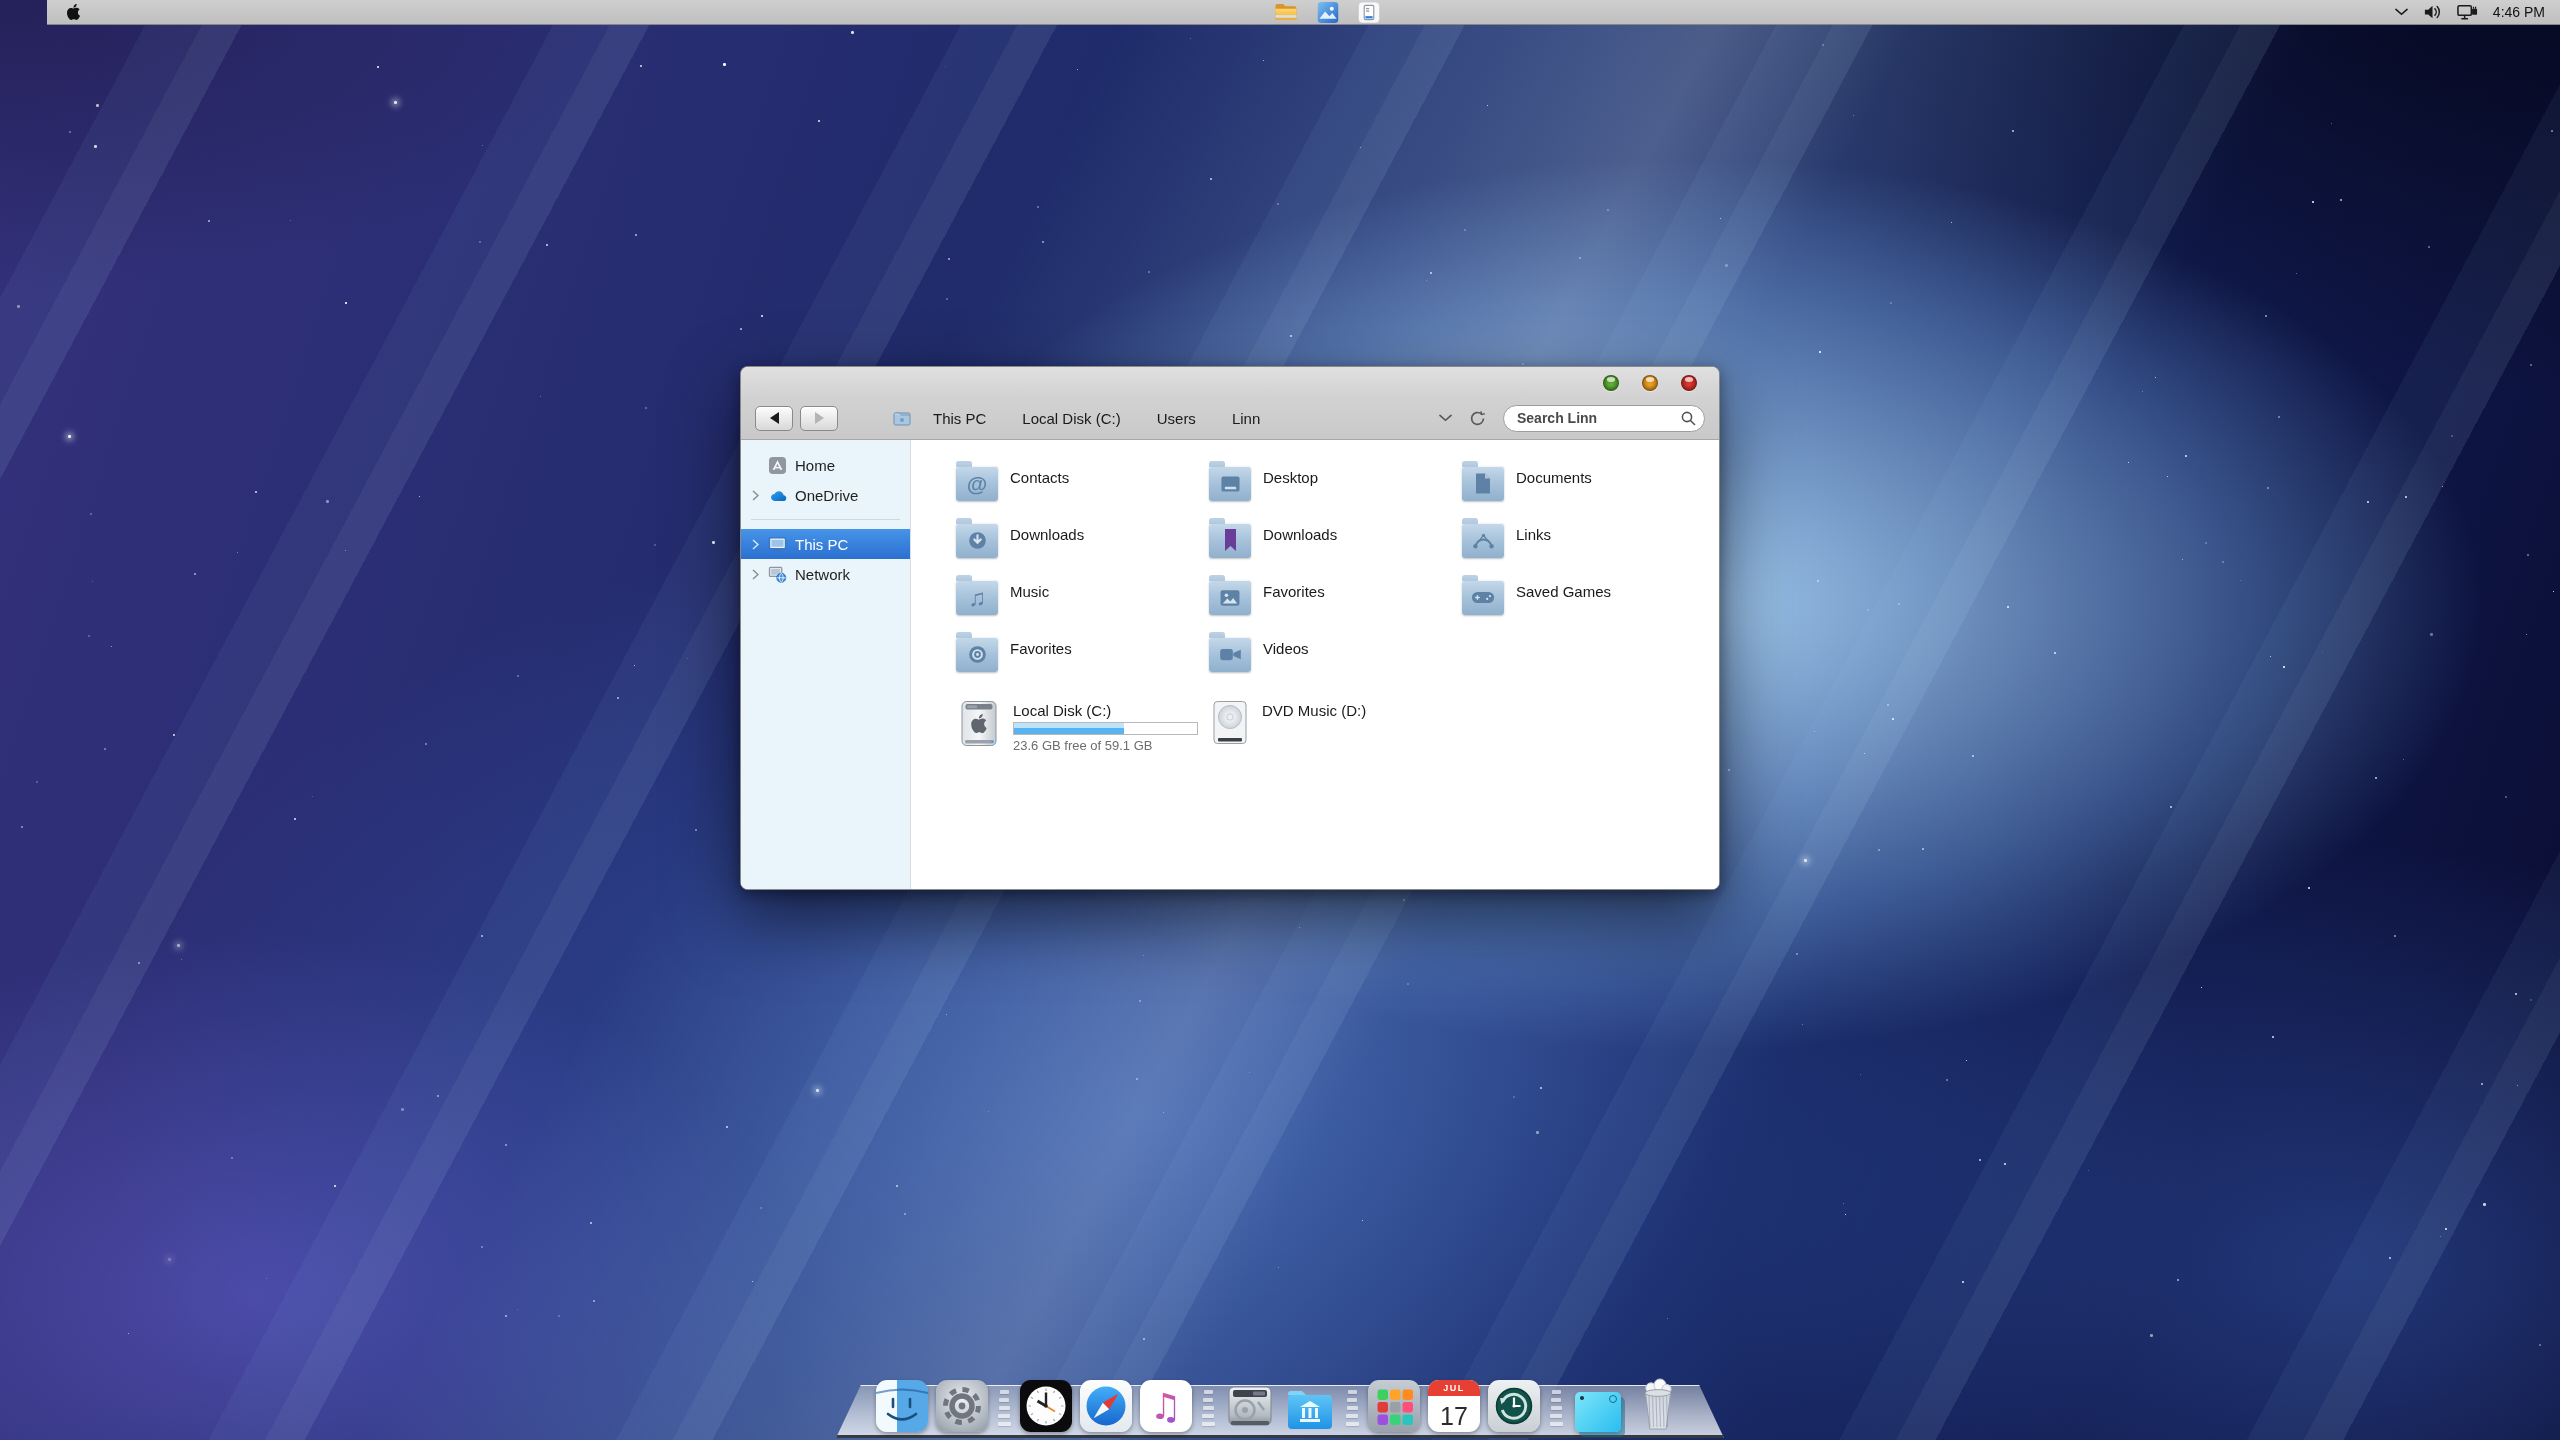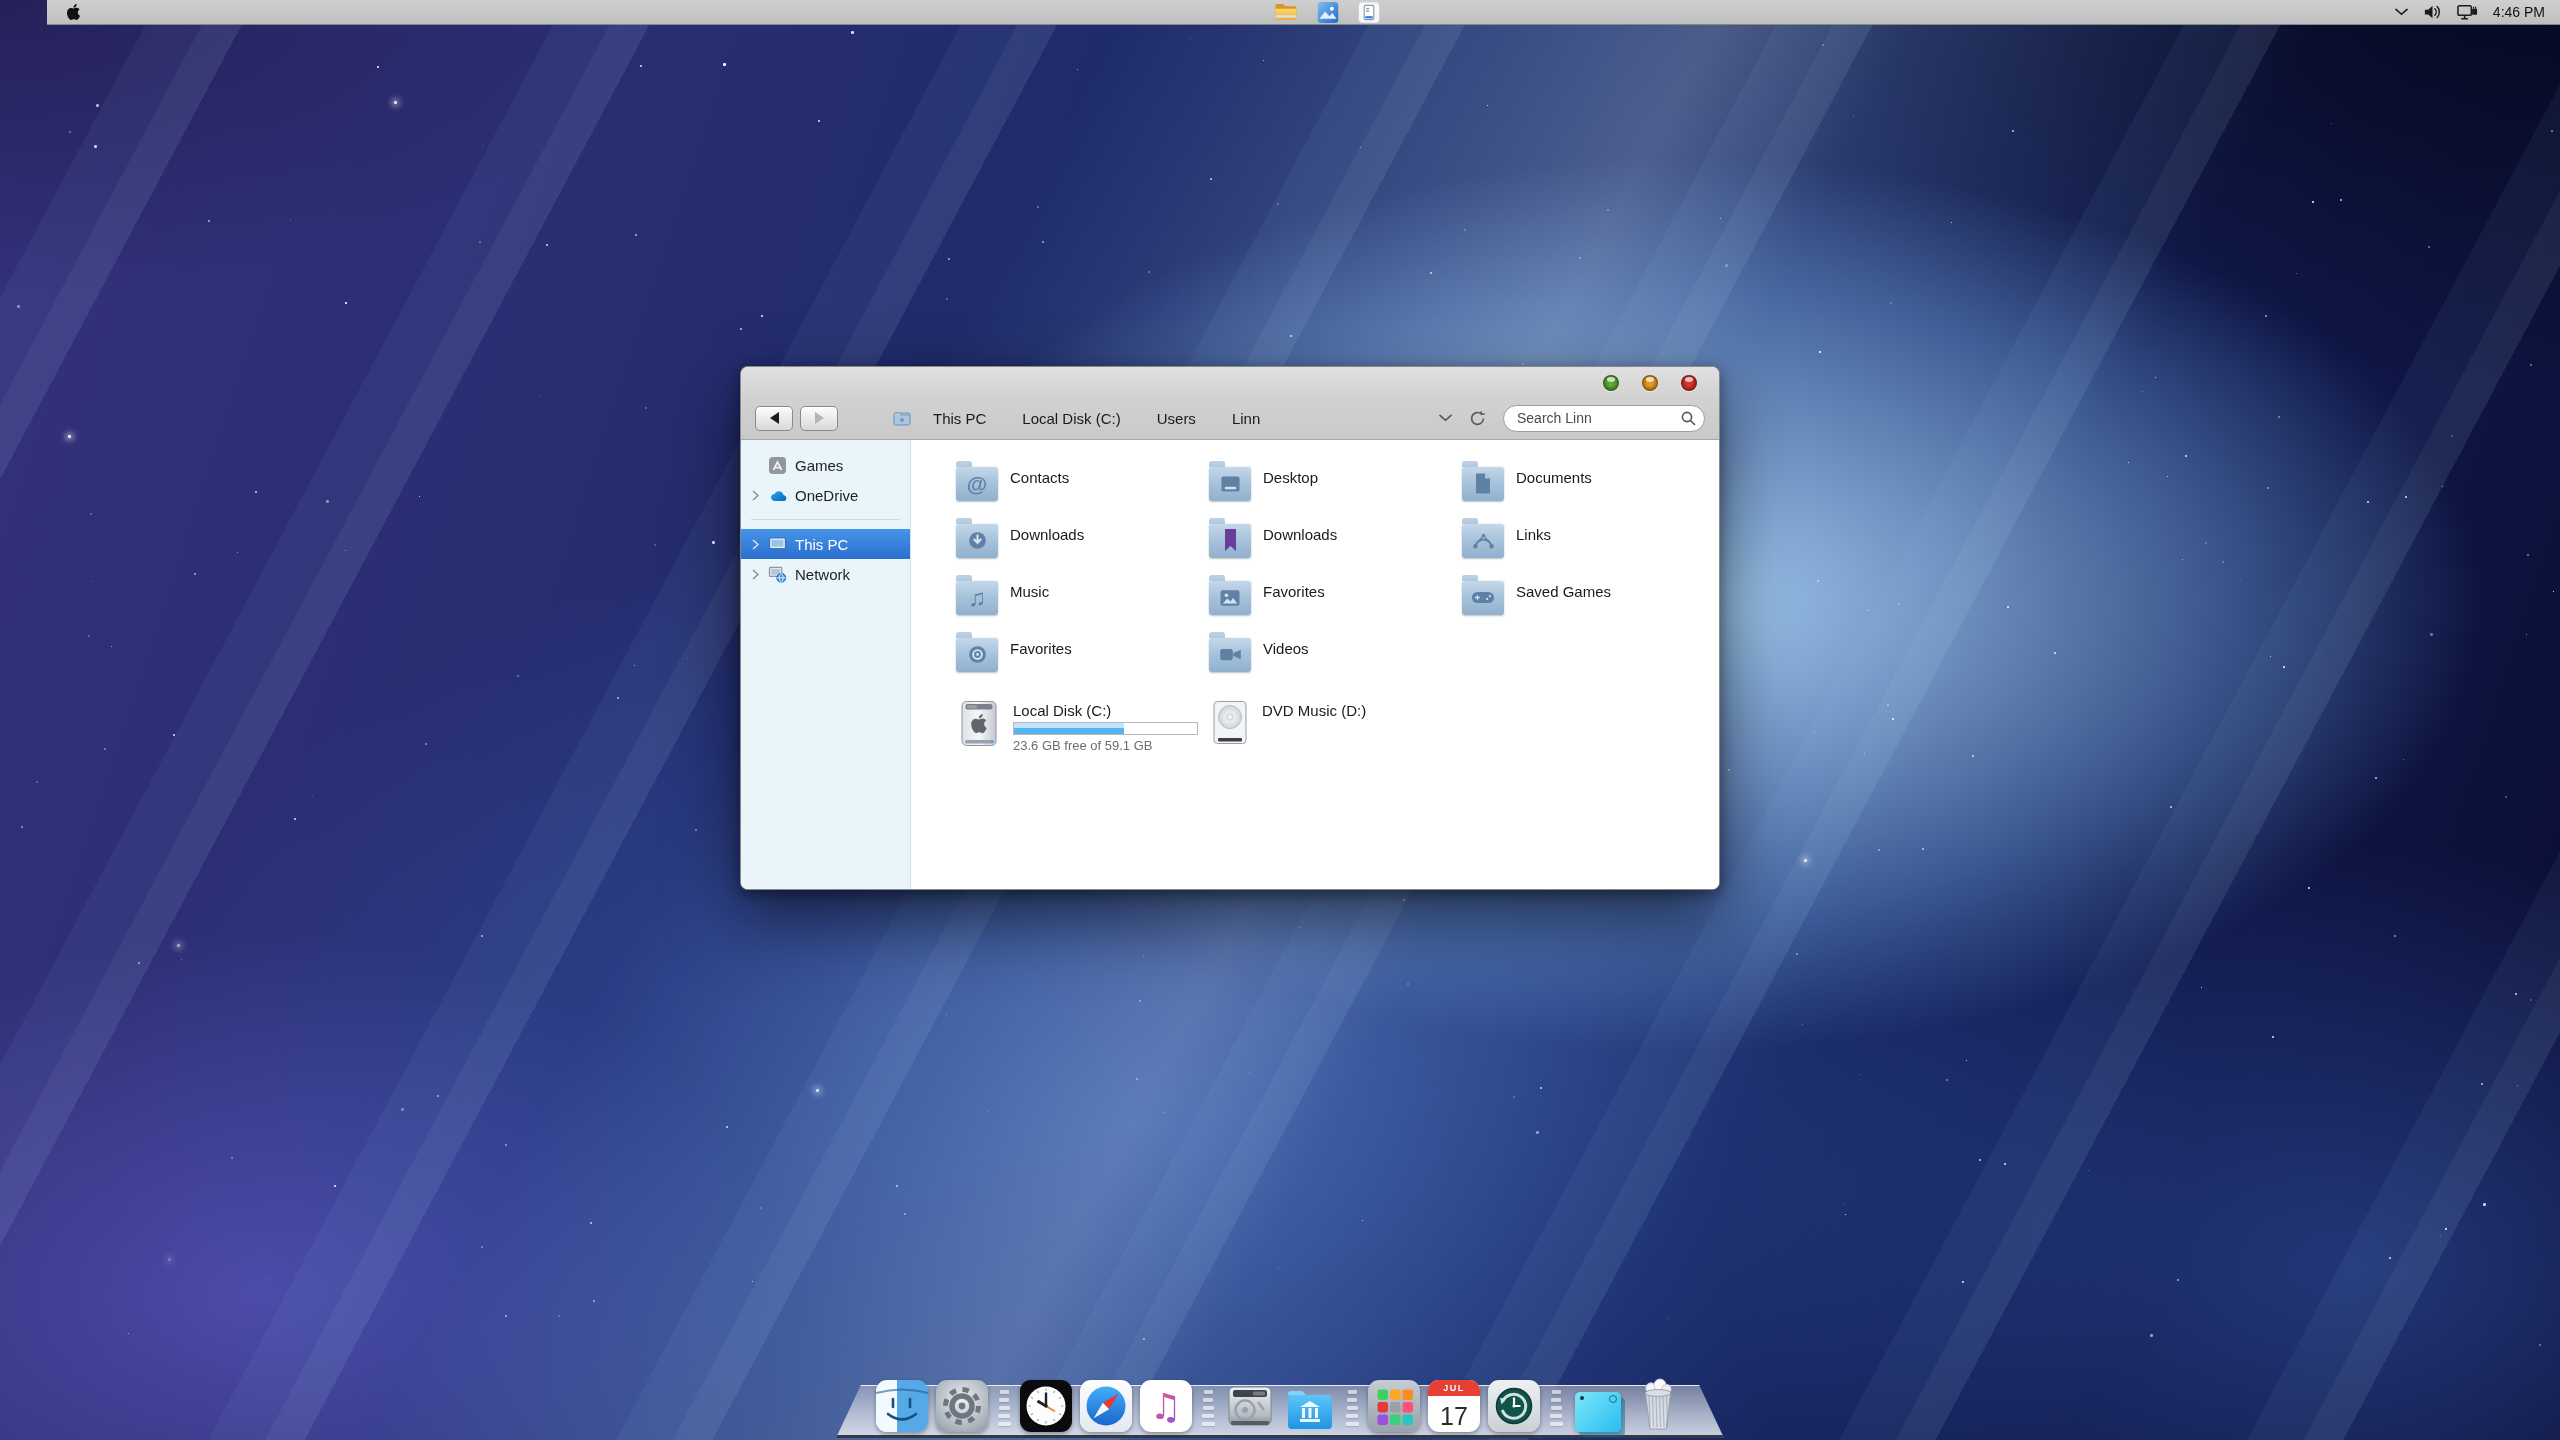--- a/index.html
+++ b/index.html
@@ -47,21 +47,21 @@
     display:flex;align-items:center;justify-content:center;margin-right:7px;box-shadow:inset 0 1px 0 #fff;cursor:pointer;padding:0;}
   .tri{width:0;height:0;border-top:6px solid transparent;border-bottom:6px solid transparent;}
   .tri-left{border-right:9px solid #1b1b1b;}
   .tri-right{border-left:9px solid #b4b4b4;}
   .loc-icon{margin-left:48px;margin-right:22px;display:flex;}
   .breadcrumb{display:flex;align-items:center;gap:36px;font-size:15px;color:#1a1a1a;}
   .crumb{cursor:default;white-space:nowrap;}
   .tb-right{position:absolute;right:14px;display:flex;align-items:center;gap:17px;}
   .searchbox{position:relative;width:202px;height:27px;}
   .searchbox input{width:100%;height:100%;box-sizing:border-box;border:1px solid #9c9c9c;border-radius:14px;
-    padding:0 30px 0 13px;font-size:14px;font-family:"Liberation Sans",sans-serif;color:#333;background:#fff;outline:none;}
+    padding:0 30px 0 13px;font-size:14px;font-family:"Liberation Sans",sans-serif;color:#333;background:#fff;outline:none;font-weight:bold;}
   .searchbox input::placeholder{color:#4a4a4a;opacity:1;}
   .searchbox .mag{position:absolute;right:9px;top:5px;}
   .winbody{display:flex;height:450px;background:#fff;}
   .sidebar{width:170px;background:#eaf4fb;border-right:1px solid #d8dde2;padding-top:10px;box-sizing:border-box;}
   .sb-row{display:flex;align-items:center;height:30px;gap:8px;font-size:15px;color:#1f1f1f;cursor:default;padding-left:9px;}
   .sb-row.sel{background:linear-gradient(180deg,#4694e8,#2b6fd0);color:#fff;}
   .sb-chev{width:10px;display:flex;justify-content:center;flex:none;}
   .sb-ic{width:19px;display:flex;justify-content:center;flex:none;}
   .sb-div{height:1px;background:#d2d7dc;margin:9px 10px;}
   .main{flex:1;background:#fff;padding:20px 0 0 45px;box-sizing:border-box;}
@@ -481,21 +481,21 @@
       <div class="sidebar" id="sidebar">
           <div class="sb-row">
     <span class="sb-chev"></span>
     <span class="sb-ic">
               <svg width="17" height="17" viewBox="0 0 18 18">
                 <rect width="18" height="18" rx="4" fill="#9097a0"></rect>
                 <path d="M9 3.5L3.8 13.5h2.4L9 7.2l2.8 6.3h2.4z" fill="#fff" opacity=".92"></path>
                 <rect x="7" y="10.5" width="4" height="1.6" fill="#fff" opacity=".92"></rect>
               </svg>
             </span>
-    <span>Games</span>
+    <span>Home</span>
           </div>
           <div class="sb-row">
     <span class="sb-chev">
               <svg width="7" height="11" viewBox="0 0 7 11">
                 <path d="M1 1l5 4.5L1 10" stroke="#8a8a8a" stroke-width="1.4" fill="none"></path>
               </svg>
             </span>
     <span class="sb-ic">
               <svg width="19" height="13" viewBox="0 0 20 14">
                 <defs>

